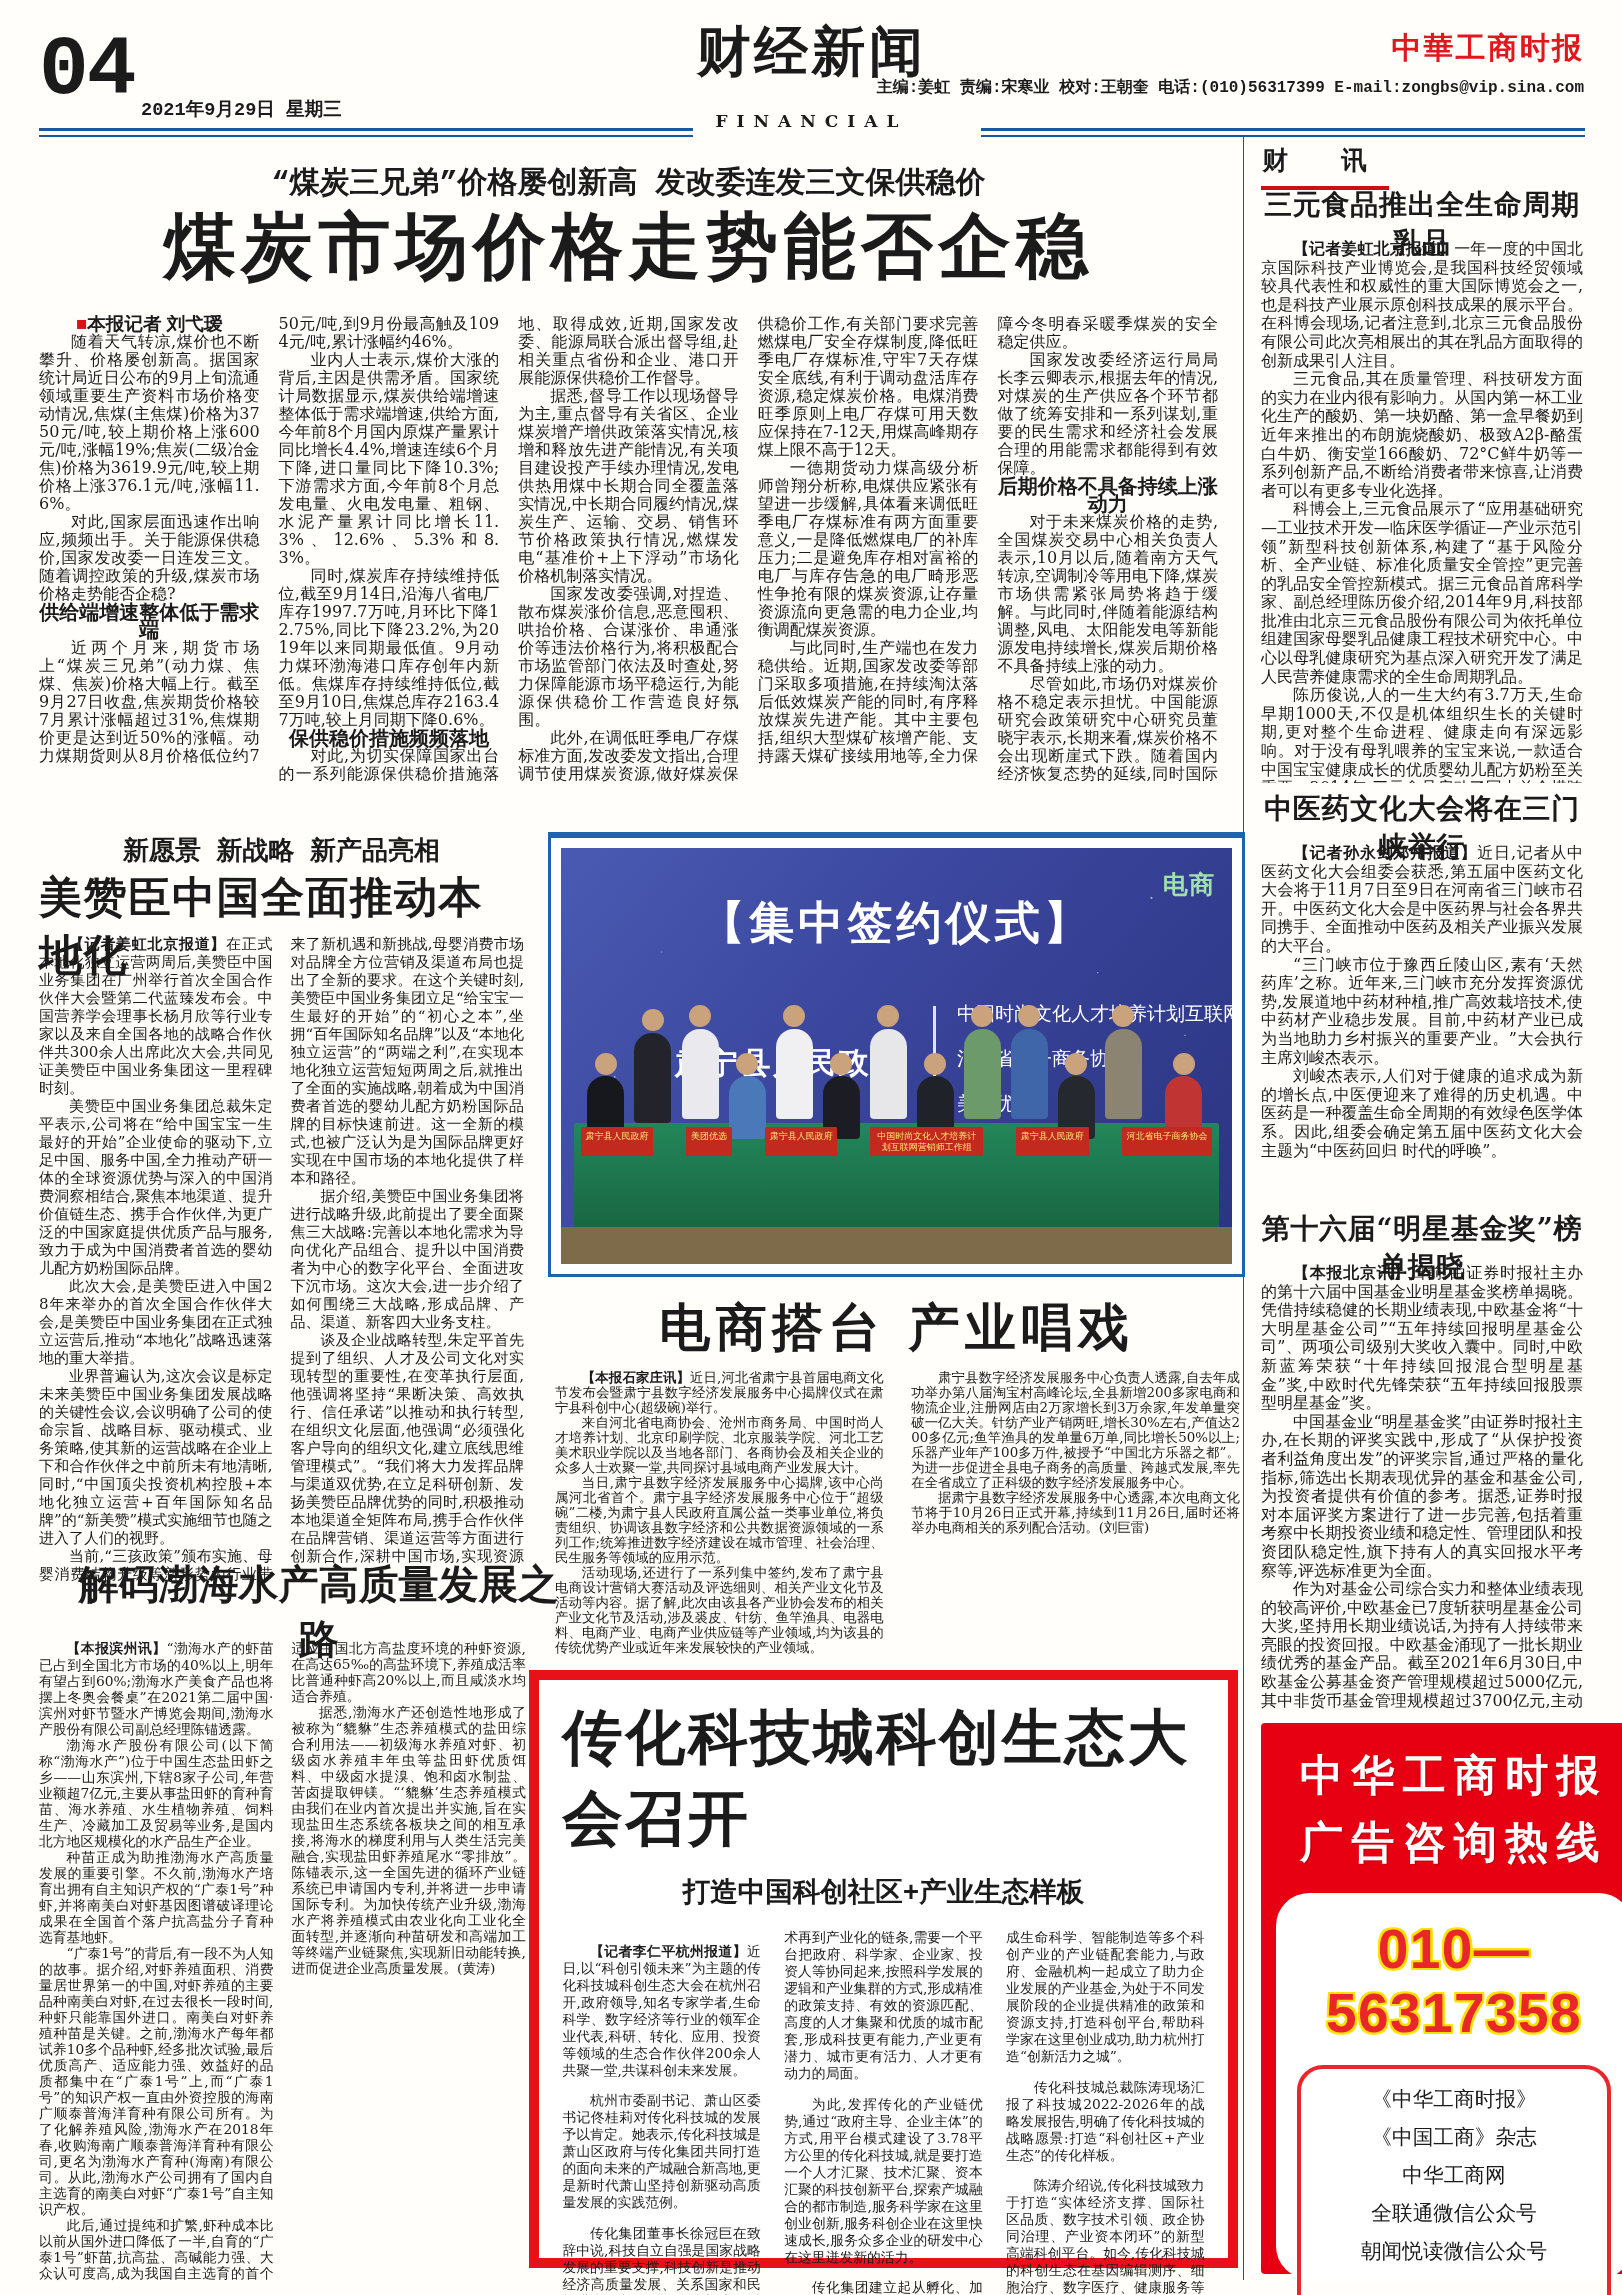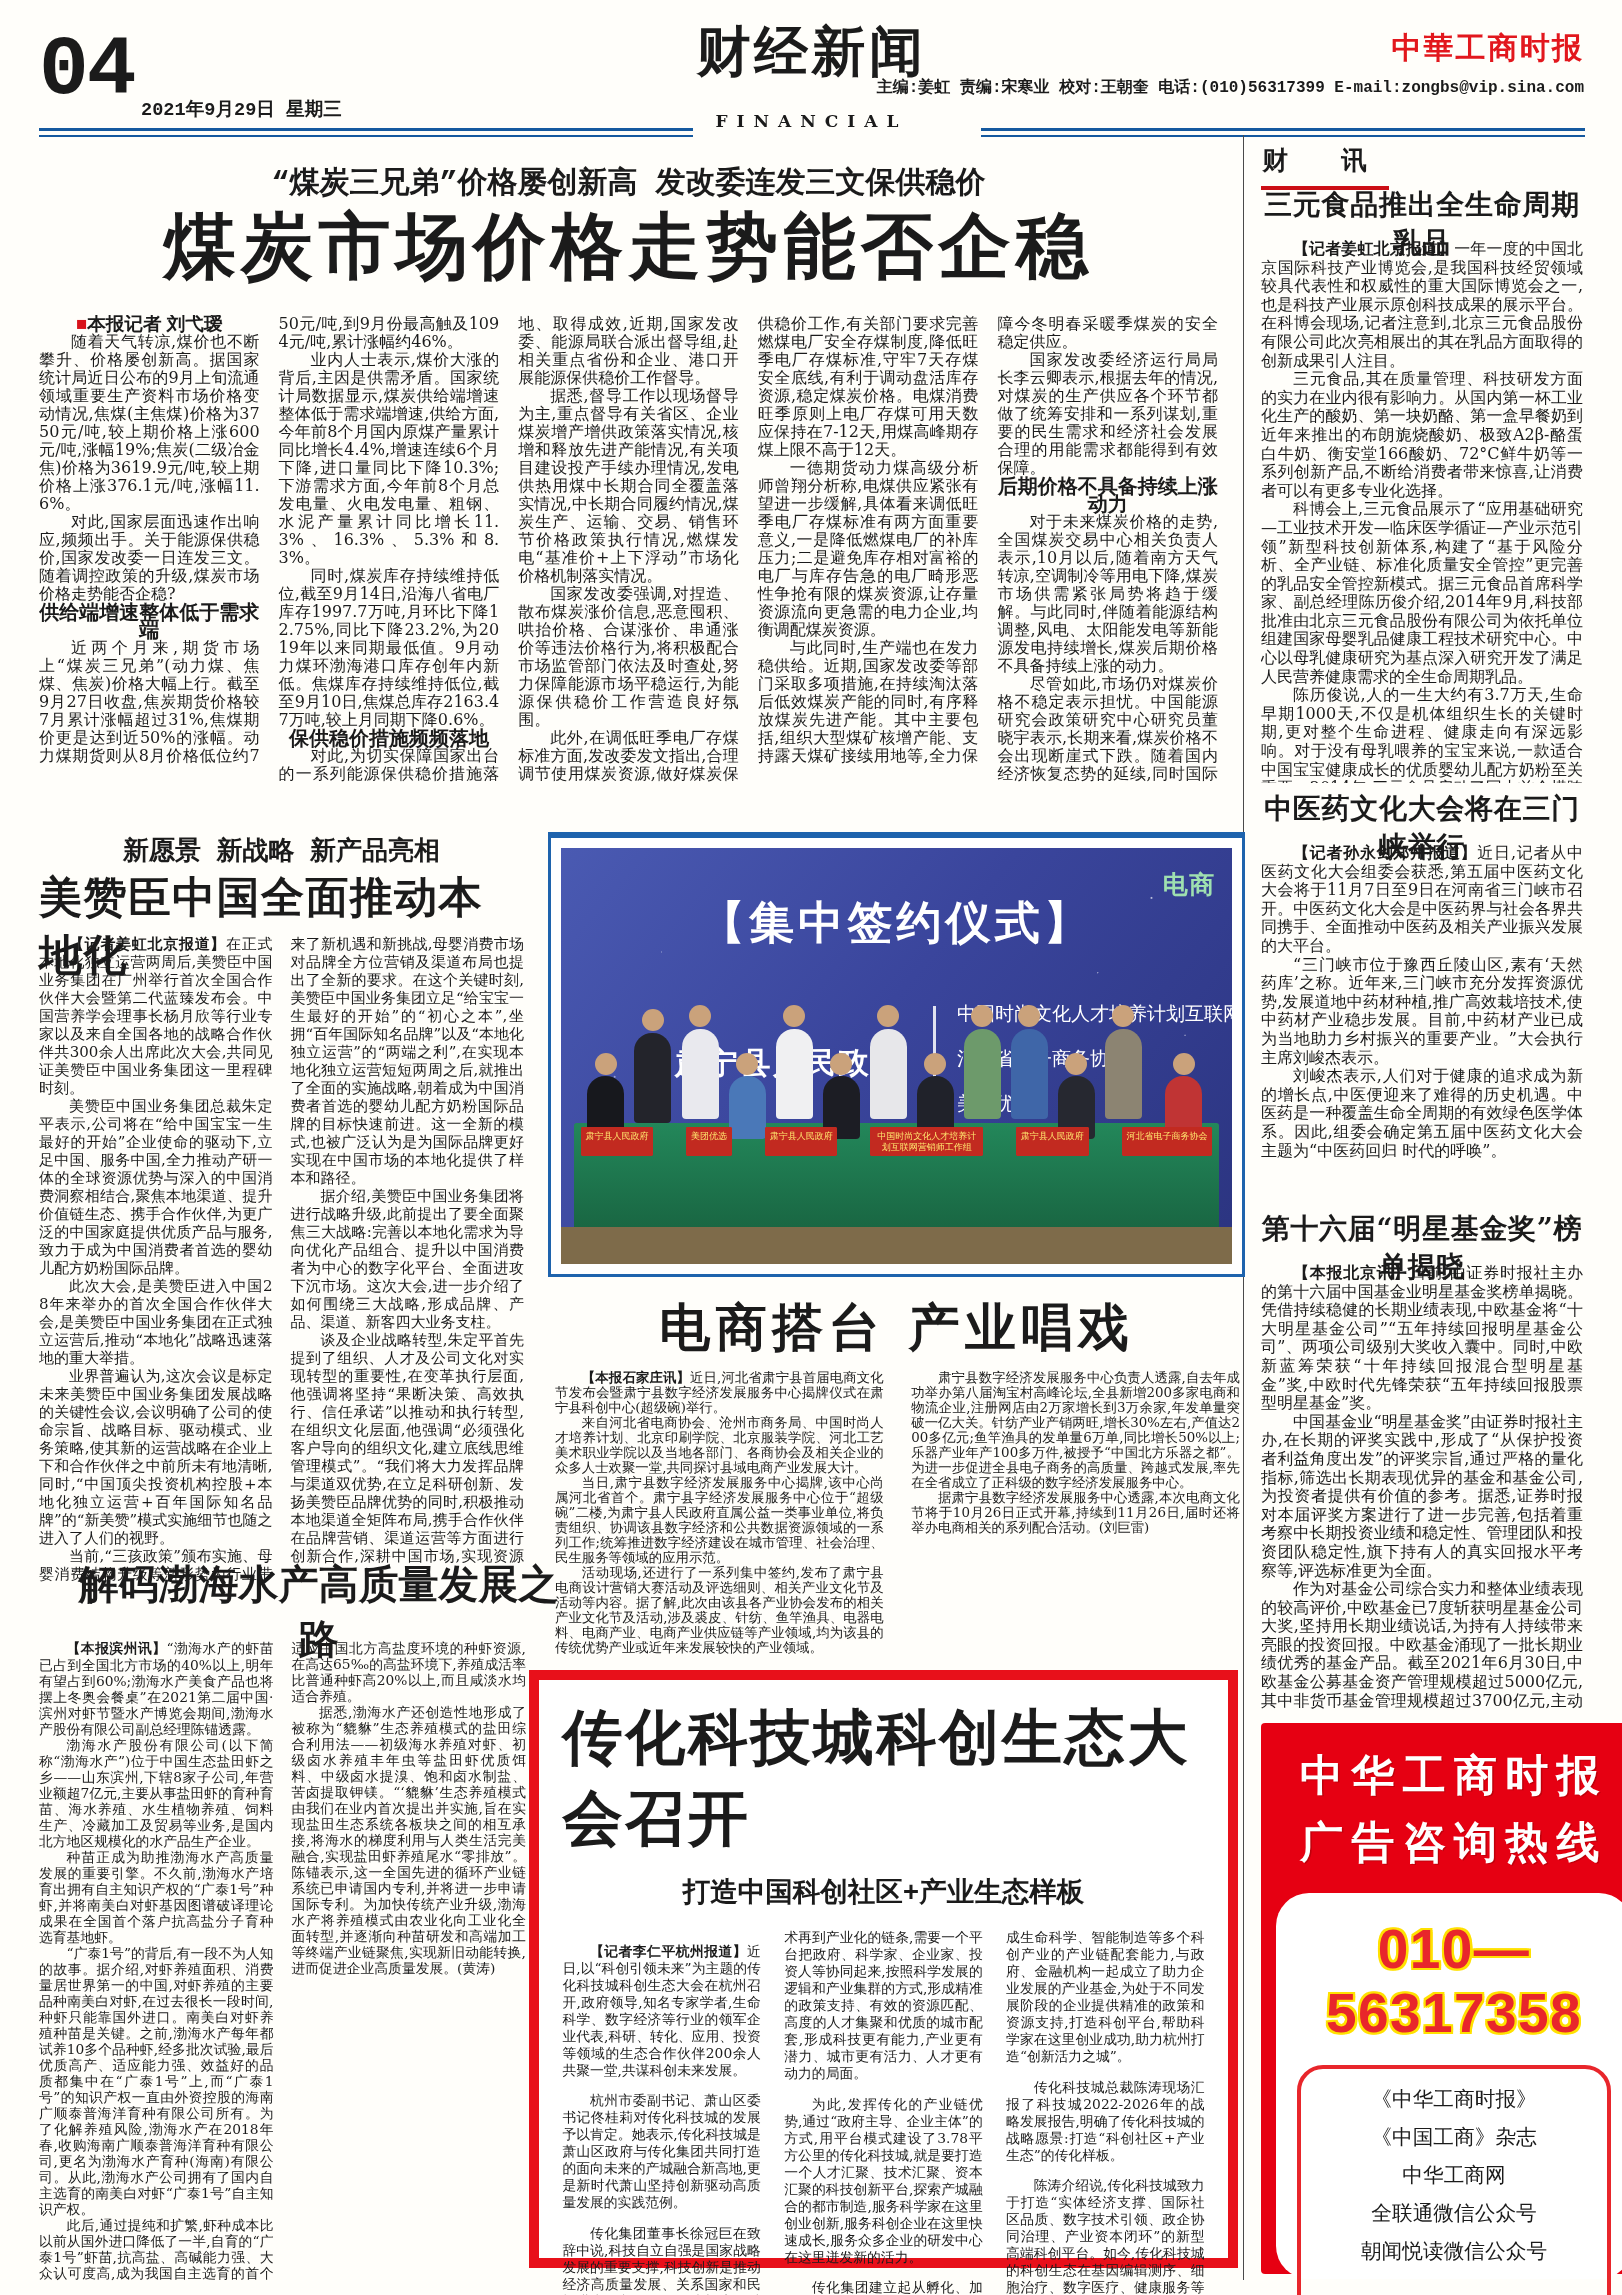--- a/index.html
+++ b/index.html
@@ -140,21 +140,21 @@
   <p class="para p-byline"><b class="lead">■</b><span class="txt">本报记者 刘弋瑷</span></p>
 
   <p class="para p-para"><span class="txt">随着天气转凉,煤价也不断攀升、价格屡创新高。据国家统计局近日公布的9月上旬流通领域重要生产资料市场价格变动情况,焦煤(主焦煤)价格为3750元/吨,较上期价格上涨600元/吨,涨幅19%;焦炭(二级冶金焦)价格为3619.9元/吨,较上期价格上涨376.1元/吨,涨幅11.6%。</span></p>
 
   <p class="para p-para"><span class="txt">对此,国家层面迅速作出响应,频频出手。关于能源保供稳价,国家发改委一日连发三文。随着调控政策的升级,煤炭市场价格走势能否企稳?</span></p>
 
   <p class="para p-subhead"><span class="txt">供给端增速整体低于需求端</span></p>
 
   <p class="para p-para"><span class="txt">近两个月来,期货市场上“煤炭三兄弟”(动力煤、焦煤、焦炭)价格大幅上行。截至9月27日收盘,焦炭期货价格较7月累计涨幅超过31%,焦煤期价更是达到近50%的涨幅。动力煤期货则从8月价格低位约750元/吨,到9月份最高触及1094元/吨,累计涨幅约46%。</span></p>
 
-  <p class="para p-para"><span class="txt">业内人士表示,煤价大涨的背后,主因是供需矛盾。国家统计局数据显示,煤炭供给端增速整体低于需求端增速,供给方面,今年前8个月国内原煤产量累计同比增长4.4%,增速连续6个月下降,进口量同比下降10.3%;下游需求方面,今年前8个月总发电量、火电发电量、粗钢、水泥产量累计同比增长11.3%、16.3%、5.3%和8.3%。</span></p>
+  <p class="para p-para"><span class="txt">业内人士表示,煤价大涨的背后,主因是供需矛盾。国家统计局数据显示,煤炭供给端增速整体低于需求端增速,供给方面,今年前8个月国内原煤产量累计同比增长4.4%,增速连续6个月下降,进口量同比下降10.3%;下游需求方面,今年前8个月总发电量、火电发电量、粗钢、水泥产量累计同比增长11.3%、12.6%、5.3%和8.3%。</span></p>
 
   <p class="para p-para"><span class="txt">同时,煤炭库存持续维持低位,截至9月14日,沿海八省电厂库存1997.7万吨,月环比下降12.75%,同比下降23.2%,为2019年以来同期最低值。9月动力煤环渤海港口库存创年内新低。焦煤库存持续维持低位,截至9月10日,焦煤总库存2163.47万吨,较上月同期下降0.6%。</span></p>
 
   <p class="para p-subhead"><span class="txt">保供稳价措施频频落地</span></p>
 
   <p class="para p-para"><span class="txt">对此,为切实保障国家出台的一系列能源保供稳价措施落地、取得成效,近期,国家发改委、能源局联合派出督导组,赴相关重点省份和企业、港口开展能源保供稳价工作督导。</span></p>
 
   <p class="para p-para"><span class="txt">据悉,督导工作以现场督导为主,重点督导有关省区、企业煤炭增产增供政策落实情况,核增和释放先进产能情况,有关项目建设投产手续办理情况,发电供热用煤中长期合同全覆盖落实情况,中长期合同履约情况,煤炭生产、运输、交易、销售环节价格政策执行情况,燃煤发电“基准价+上下浮动”市场化价格机制落实情况。</span></p>
 
   <p class="para p-para"><span class="txt">国家发改委强调,对捏造、散布煤炭涨价信息,恶意囤积、哄抬价格、合谋涨价、串通涨价等违法价格行为,将积极配合市场监管部门依法及时查处,努力保障能源市场平稳运行,为能源保供稳价工作营造良好氛围。</span></p>

